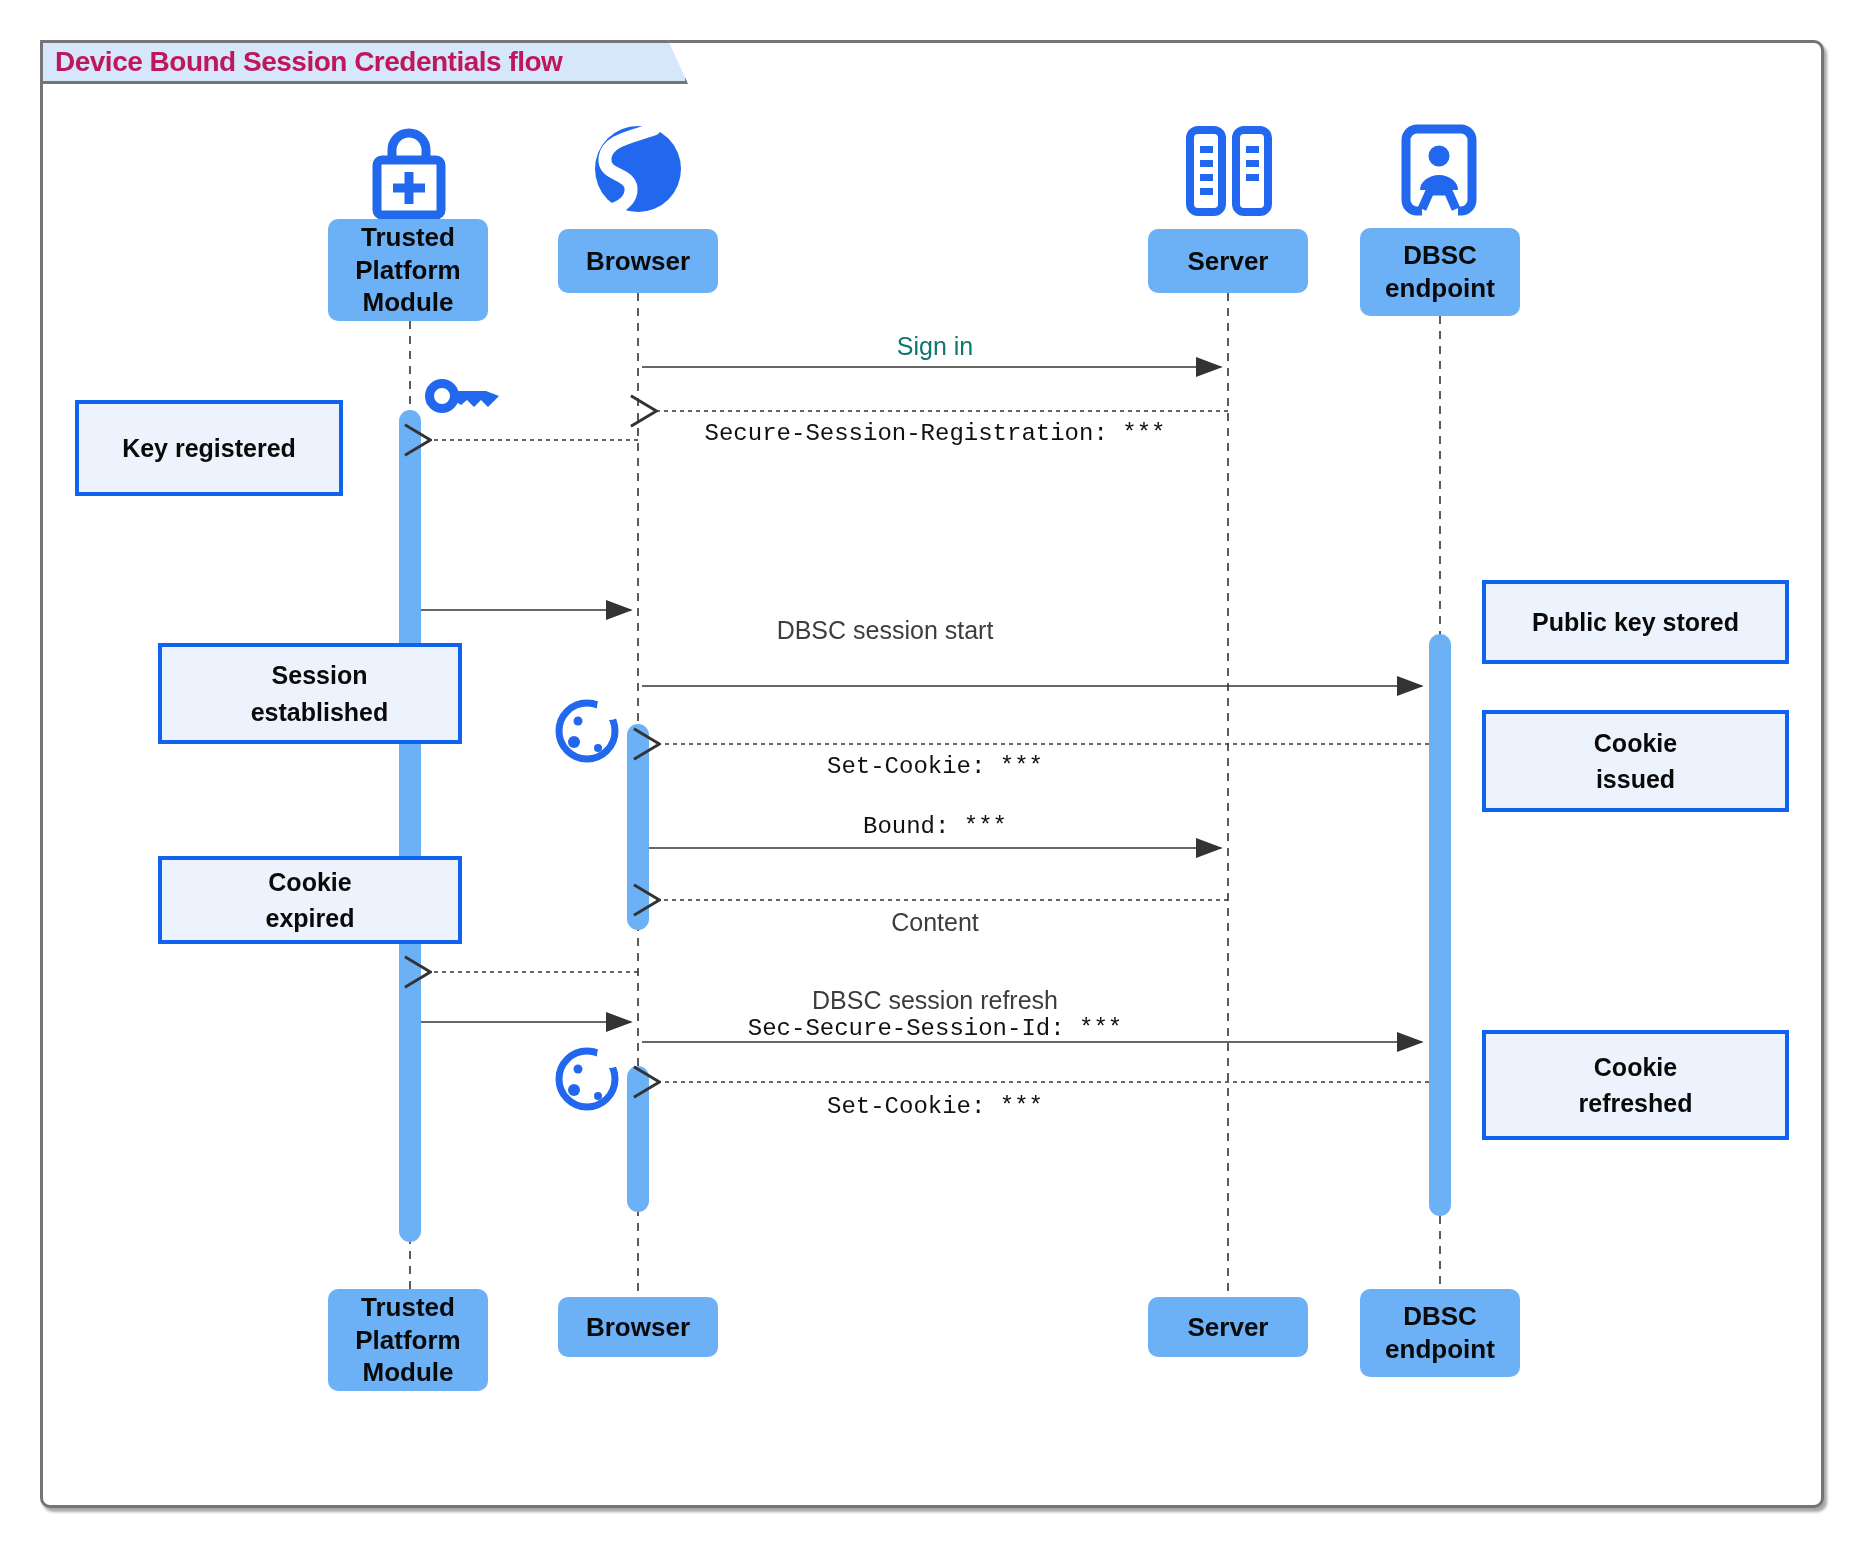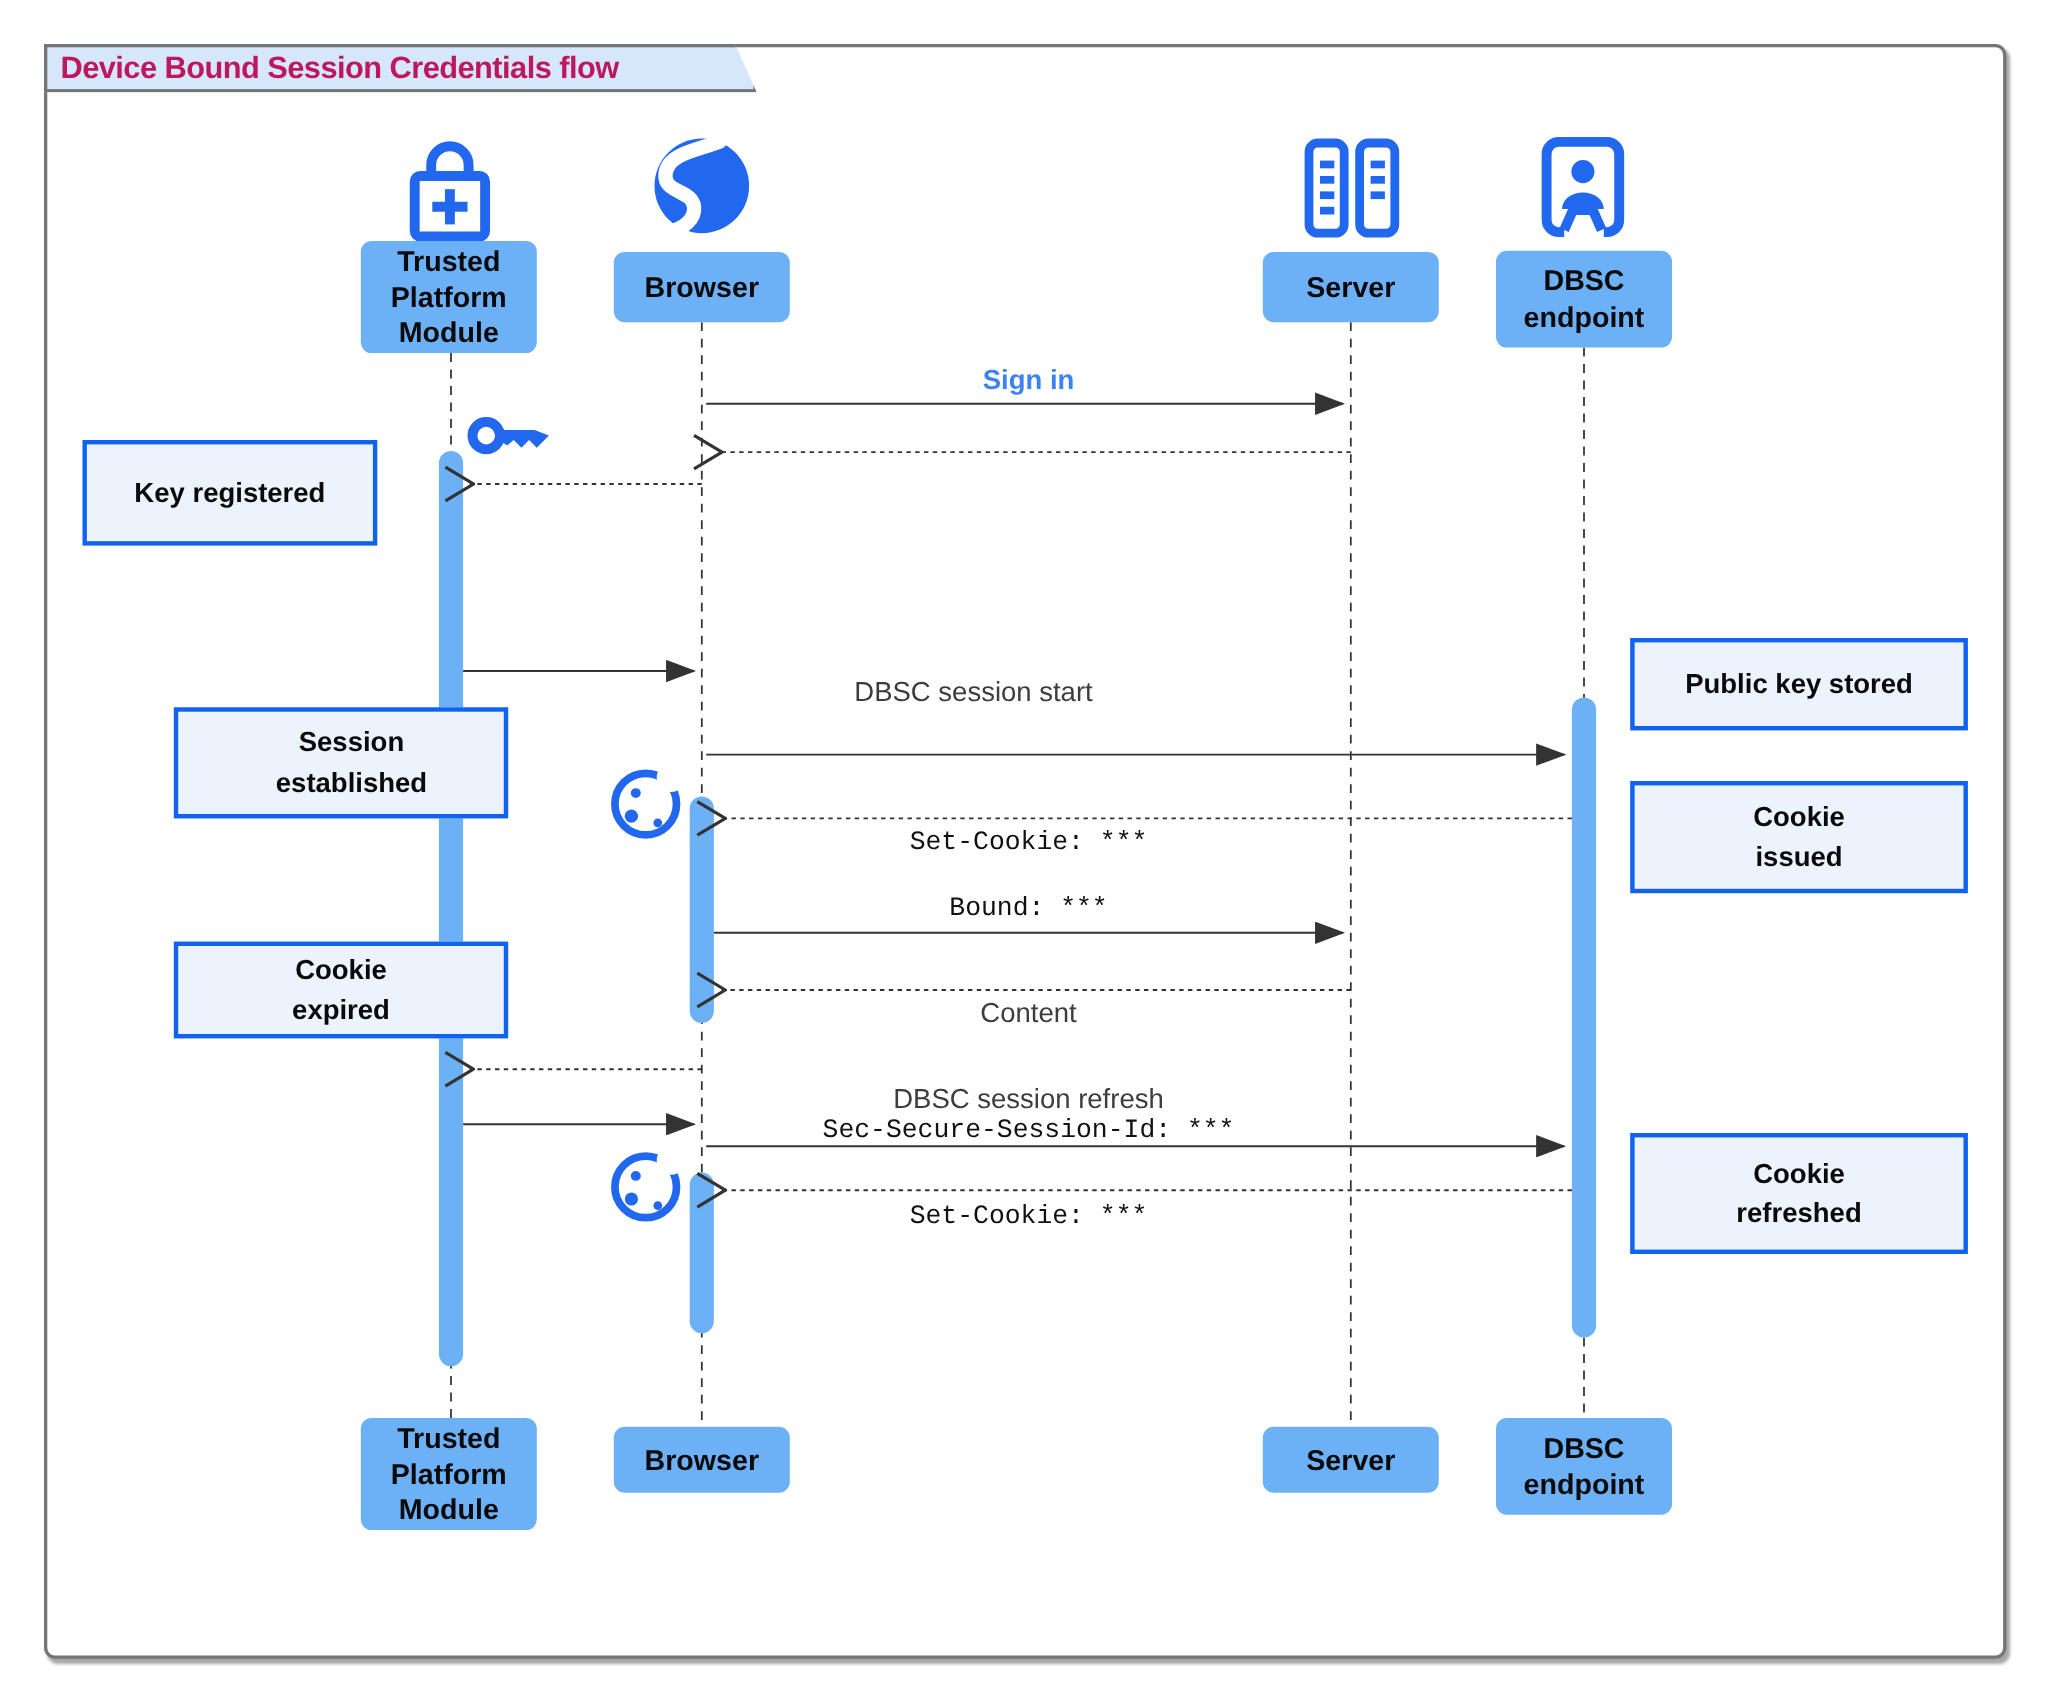--- a/index.html
+++ b/index.html
@@ -35,21 +35,21 @@
   .actor{position:absolute;background:var(--actor-fill);border-radius:10px;
     display:flex;align-items:center;justify-content:center;text-align:center;
     font-weight:bold;color:#0a0a0a;font-size:26px;line-height:1.26;}
   .note{position:absolute;background:var(--note-fill);border:4px solid var(--note-border);
     box-sizing:border-box;display:flex;align-items:center;justify-content:center;
     text-align:center;font-weight:bold;color:#0a0a0a;font-size:25px;line-height:1.45;}
   .note span{white-space:pre-line;}
   .msg-label{position:absolute;transform:translate(-50%,-50%);white-space:nowrap;
     font-size:25px;color:#3d3d3d;}
   .msg-label.mono{font-family:"Liberation Mono", monospace;color:#111;font-size:24px;}
-  .msg-label.dark{color:#3b82f6;font-weight:bold;}
+  .msg-label.dark{color:#0f766e;}
 </style>
 </head>
 <body>
 
 <div class="canvas">
 
   <div class="frame"></div>
 
   <div class="title-tab">
     <span>Device Bound Session Credentials flow</span>
@@ -178,20 +178,21 @@
   <div class="note" style="left:1482px;top:710px;width:307px;height:102px;">
     <span>Cookie
 issued</span>
   </div>
   <div class="note" style="left:1482px;top:1030px;width:307px;height:110px;">
     <span>Cookie
 refreshed</span>
   </div>
 
   <div class="msg-label dark" style="left:935px;top:346px;">Sign in</div>
+  <div class="msg-label mono" style="left:935px;top:433px;">Secure-Session-Registration: ***</div>
   <div class="msg-label" style="left:885px;top:630px;">DBSC session start</div>
   <div class="msg-label mono" style="left:935px;top:766px;">Set-Cookie: ***</div>
   <div class="msg-label mono" style="left:935px;top:826px;">Bound: ***</div>
   <div class="msg-label" style="left:935px;top:922px;">Content</div>
   <div class="msg-label" style="left:935px;top:1000px;">DBSC session refresh</div>
   <div class="msg-label mono" style="left:935px;top:1028px;">Sec-Secure-Session-Id: ***</div>
   <div class="msg-label mono" style="left:935px;top:1106px;">Set-Cookie: ***</div>
 
 </div>
 

